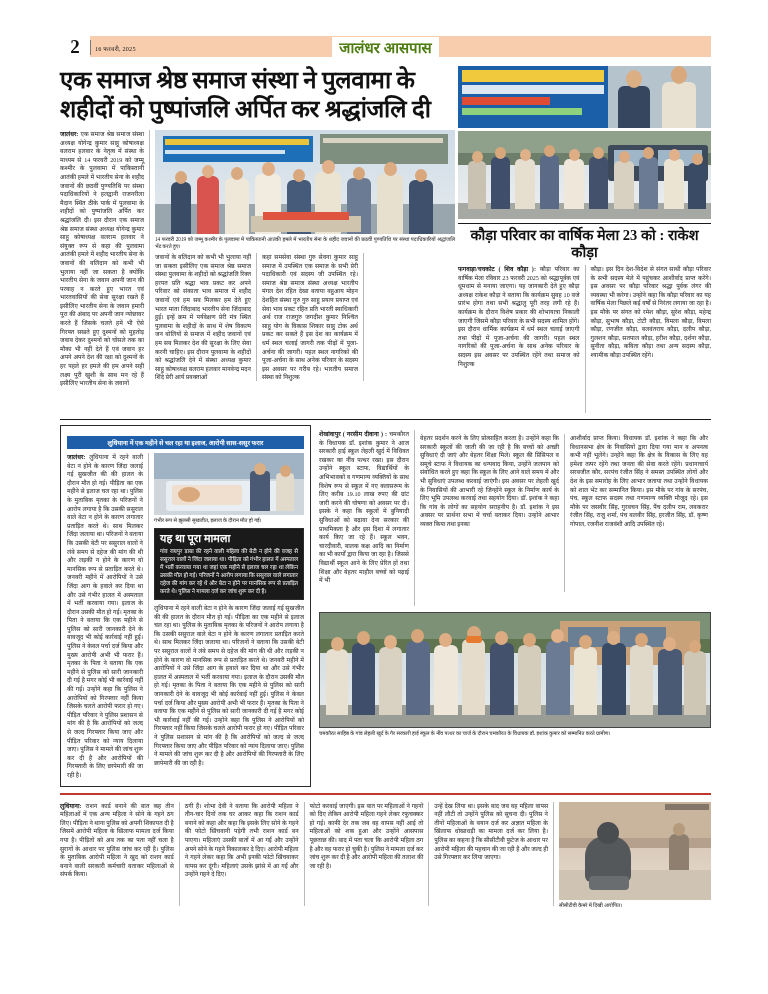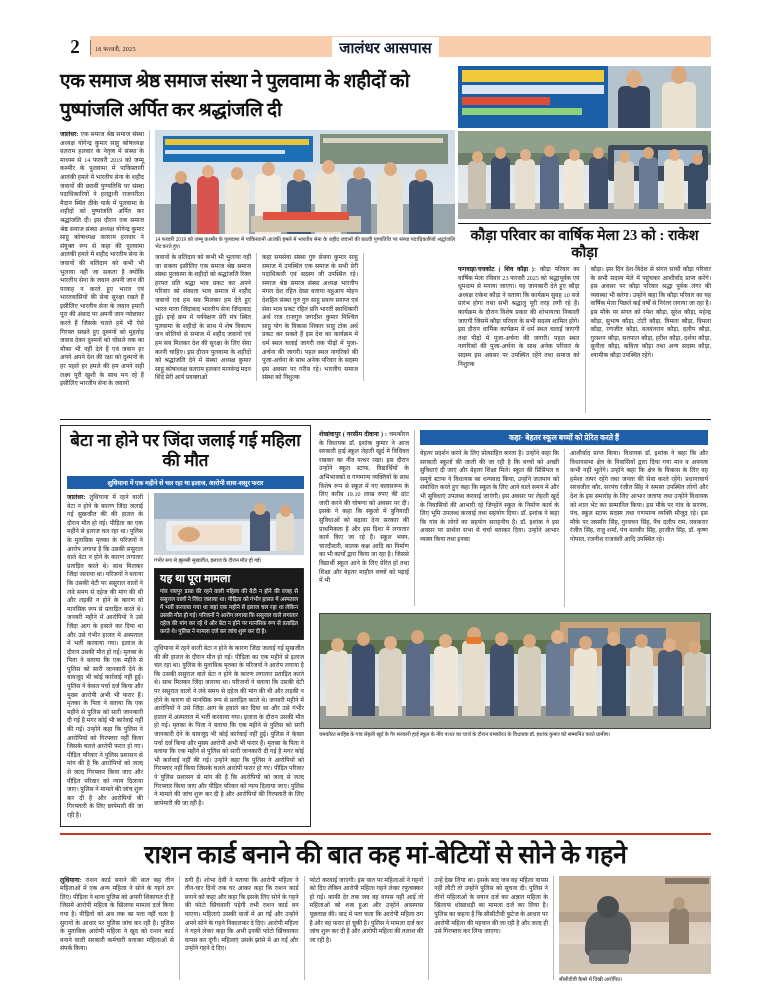--- a/index.html
+++ b/index.html
@@ -7,35 +7,35 @@
   .page{position:relative;width:768px;height:994px;background:#fff;box-sizing:border-box;padding:0;}
   .sheet{position:absolute;left:60px;top:28px;width:651px;height:940px;}
 
   
   .masthead{position:relative;height:34px;display:flex;align-items:center;}
   .mh-band{position:absolute;left:30px;right:0;top:8px;height:21px;background:#f7cdae;}
   .mh-pageno{position:relative;z-index:3;width:30px;text-align:center;font-family:"Liberation Serif",serif;font-weight:bold;font-size:19px;line-height:19px;color:#111;padding-top:2px;}
   .mh-sep{position:relative;z-index:3;width:1px;height:15px;background:#7a7a7a;margin:4px 4px 0 0;}
   .mh-date{position:relative;z-index:3;font-size:6.2px;font-family:"Liberation Serif",serif;color:#222;letter-spacing:.2px;padding-top:6px;}
   .mh-center{position:absolute;z-index:3;left:0;right:0;top:8px;height:21px;display:flex;align-items:center;justify-content:center;pointer-events:none;}
-  .mh-center span{background:#fff;padding:0 7px;font-family:"Liberation Serif",serif;font-weight:bold;font-size:15px;color:#0f172a;}
+  .mh-center span{background:#fff;padding:0 7px;font-family:"Liberation Serif",serif;font-weight:bold;font-size:15px;color:#4d7c0f;}
   .mh-logo{position:absolute;z-index:4;right:-2px;top:-1px;width:116px;height:36px;display:flex;align-items:center;justify-content:flex-end;}
   .logo-bird{width:44px;height:28px;margin-right:2px;}
   .logo-text{font-family:"Liberation Serif",serif;font-weight:bold;font-size:19px;line-height:19px;letter-spacing:-.4px;}
   .logo-text .b{color:#111;}
   .logo-text .r{color:#d81f26;}
 
   
   .hr-thin{height:1px;background:#1a1a1a;}
   .hr-red{height:2px;background:#c0392b;}
   .vrule{background:#b9b9b9;width:1px;}
 
   
   .s1{position:relative;margin-top:4px;}
-  .s1-head{font-family:"Liberation Serif",serif;font-weight:bold;font-size:19px;line-height:29px;color:#111;letter-spacing:-.3px;width:400px;}
+  .s1-head{font-family:"Liberation Serif",serif;font-weight:bold;font-size:24px;line-height:29px;color:#111;letter-spacing:-.3px;width:400px;}
   .col{font-family:"Liberation Serif",serif;font-size:6.1px;line-height:8.6px;text-align:justify;color:#1b1b1b;}
   .dateline{font-weight:bold;}
   .ph{position:relative;overflow:hidden;background:#cfd6dc;}
   .cap{font-family:"Liberation Serif",serif;font-size:5.2px;line-height:7px;color:#222;margin-top:2px;text-align:justify;}
 
   
   .sky{position:absolute;inset:0;background:linear-gradient(#cfdbe6,#e6ecef);}
   .grd{position:absolute;left:0;right:0;bottom:0;}
   .pp{position:absolute;bottom:0;border-radius:6px 6px 0 0;}
   .hd{position:absolute;border-radius:50%;}
@@ -191,21 +191,20 @@
       </div>
     </div>
   </div>
 
   <div class="hr-thin" style="margin-top:6px;"></div>
 
   <div style="display:flex;margin-top:5px;">
 
     <div style="width:252px;">
       <div style="border:1px solid #2b2b2b;padding:5px 6px 6px 6px;">
-        <div class="s2-head">बेटा ना होने पर जिंदा जलाई गई महिला की मौत</div>
         <div class="blue-bar" style="margin-top:5px;font-size:6.4px;line-height:11px;padding:1px 3px;">लुधियाना में एक महीने से चल रहा था इलाज, आरोपी सास-ससुर फरार</div>
 
         <div style="display:flex;margin-top:4px;">
 
           <div style="width:76px;">
             <div class="col">
               <span class="dateline">जालंधर:</span>
               <span>लुधियाना में रहने वाली बेटा न होने के कारण जिंदा जलाई गई सुखजीत की की हालत के दौरान मौत हो गई। पीड़िता का एक महीने से इलाज चल रहा था। पुलिस के मुताबिक मृतका के परिजनों ने आरोप लगाया है कि उसकी ससुराल वाले बेटा न होने के कारण लगातार प्रताड़ित करते थे। साथ मिलकर जिंदा जलाया था।
 
 परिजनों ने बताया कि उसकी बेटी पर ससुराल वालों ने लंबे समय से दहेज की मांग की थी और लड़की न होने के कारण वो मानसिक रूप से प्रताड़ित करते थे। जनवरी महीने में आरोपियों ने उसे जिंदा आग के हवाले कर दिया था और उसे गंभीर हालत में अस्पताल में भर्ती करवाया गया। इलाज के दौरान उसकी मौत हो गई।
@@ -263,21 +262,20 @@
           <div class="col">
             <span class="dateline">शेखांवापुर ( नरसीम दीवाना ) :</span>
             <span>चमकौरत के विधायक डॉ. इशांक कुमार ने आज सरकारी हाई स्कूल लेहली खुर्द में विधिवत रखकर का नींव पत्थर रखा। इस दौरान उन्होंने स्कूल स्टाफ, विद्यार्थियों के अभिभावकों व गणमान्य व्यक्तियों के साथ विशेष रूप से स्कूल में नए क्लासरूम के लिए करीब 19.10 लाख रुपए की ग्रांट जारी करने की घोषणा को अवसर पर दी। इसके ने कहा कि स्कूलों में बुनियादी सुविधाओं को बढ़ावा देना सरकार की प्राथमिकता है और इस दिशा में लगातार कार्य किए जा रहे हैं।
 
 स्कूल भवन, चारदीवारी, बालक कक्ष आदि का निर्माण का भी कार्यों द्वारा किया जा रहा है। जिससे विद्यार्थी स्कूल आने के लिए प्रेरित हों तथा शिक्षा और बेहतर माहौल बच्चों को पढ़ाई में भी</span>
           </div>
         </div>
         <div class="vrule" style="height:176px;margin:0 5px;"></div>
 
         <div style="width:288px;">
-          <div class="blue-bar" style="font-size:7.6px;line-height:13px;padding:1px 4px;">कहा- बेहतर स्कूल बच्चों को प्रेरित करते हैं</div>
           <div style="display:flex;margin-top:4px;">
             <div class="col" style="width:139px;">बेहतर प्रदर्शन करने के लिए प्रोत्साहित करता है। उन्होंने कहा कि सरकारी स्कूलों की जाती की जा रही है कि बच्चों को अच्छी सुविधाएं दी जाएं और बेहतर शिक्षा मिले। स्कूल की प्रिंसिपल व समूचे स्टाफ ने विधायक का धन्यवाद किया, उन्होंने जलपान को संबोधित करते हुए कहा कि स्कूल के लिए आने वाले समय में और भी सुविधाएं उपलब्ध करवाई जाएंगी।
 
 इस अवसर पर लेहली खुर्द के निवासियों की आभारी रहे जिन्होंने स्कूल के निर्माण कार्य के लिए भूमि उपलब्ध करवाई तथा सहयोग दिया। डॉ. इशांक ने कहा कि गांव के लोगों का सहयोग सराहनीय है।
 
 डॉ. इशांक ने इस अवसर पर प्रार्थना सभा में चर्चा बताकर दिया। उन्होंने आभार व्यक्त किया तथा इनका</div>
             <div class="vrule" style="height:158px;margin:0 5px;"></div>
             <div class="col" style="width:138px;">आशीर्वाद प्राप्त किया। विधायक डॉ. इशांक ने कहा कि और विधानसभा क्षेत्र के निवासियों द्वारा दिया गया मान व अपनत्व कभी नहीं भूलेंगे। उन्होंने कहा कि क्षेत्र के विकास के लिए वह हमेशा तत्पर रहेंगे तथा जनता की सेवा करते रहेंगे।
 
 प्रधानाचार्य सरबजीत कौर, सरपंच रंजीत सिंह ने समस्त उपस्थित लोगों और देश के इस समारोह के लिए आभार जताया तथा उन्होंने विधायक को शाल भेंट कर सम्मानित किया। इस मौके पर गांव के सरपंच, पंच, स्कूल स्टाफ सदस्य तथा गणमान्य व्यक्ति मौजूद रहे। इस मौके पर जसवीर सिंह, गुरबचन सिंह, पैंच दलीप राम, लवकरार रंजीत सिंह, राजु शर्मा, पंच बलवीर सिंह, हरजीत सिंह, डॉ. कृष्ण गोपाल, रजनीश राजवंशी आदि उपस्थित रहे।</div>
@@ -324,21 +322,20 @@
         <div style="position:absolute;left:364px;bottom:12px;width:22px;height:64px;background:#cfc7b6;border-radius:6px 6px 0 0;"></div>
         <div style="position:absolute;left:369px;bottom:74px;width:12px;height:13px;border-radius:50%;background:#d8a87c;"></div>
       </div>
       <div class="cap" style="width:392px;">चमकौरत साहिब के गांव लेहली खुर्द के गैर सरकारी हाई स्कूल के नींव पत्थर का चार्ज के दौरान चमकौरत के विधायक डॉ. इशांक कुमार को सम्मानित करते ग्रामीण।</div>
     </div>
   </div>
 
   <div class="hr-red" style="margin-top:6px;"></div>
 
   <div style="margin-top:6px;">
-    <div class="s4-head">राशन कार्ड बनाने की बात कह मां-बेटियों से सोने के गहने</div>
 
     <div style="display:flex;margin-top:7px;align-items:flex-start;">
       <div class="col" style="width:116px;">
         <span class="dateline">लुधियाना:</span>
         <span>राशन कार्ड बनाने की बात कह तीन महिलाओं में एक अन्य महिला ने सोने के गहने ठग लिए। पीड़िता ने थाना पुलिस को अपनी शिकायत दी है जिसमें आरोपी महिला के खिलाफ मामला दर्ज किया गया है। पीड़ितों को अब तक का पता नहीं चला है सुरागों के आधार पर पुलिस जांच कर रही है। पुलिस के मुताबिक आरोपी महिला ने खुद को राशन कार्ड बनाने वाली सरकारी कर्मचारी बताकर महिलाओं से संपर्क किया।</span>
       </div>
       <div class="vrule" style="height:104px;margin:0 5px;"></div>
 
       <div class="col" style="width:116px;">ठगी हैं। शोभा देवी ने बताया कि आरोपी महिला ने तीन-चार दिनों तक घर आकर कहा कि राशन कार्ड बनाने को कहा और कहा कि इसके लिए सोने के गहने की फोटो खिंचवानी पड़ेगी तभी राशन कार्ड बन पाएगा। महिलाएं उसकी बातों में आ गईं और उन्होंने अपने सोने के गहने निकालकर दे दिए। आरोपी महिला ने गहने लेकर कहा कि अभी इनकी फोटो खिंचवाकर वापस कर दूंगी। महिलाएं उसके झांसे में आ गईं और उन्होंने गहने दे दिए।</div>
       <div class="vrule" style="height:104px;margin:0 5px;"></div>

